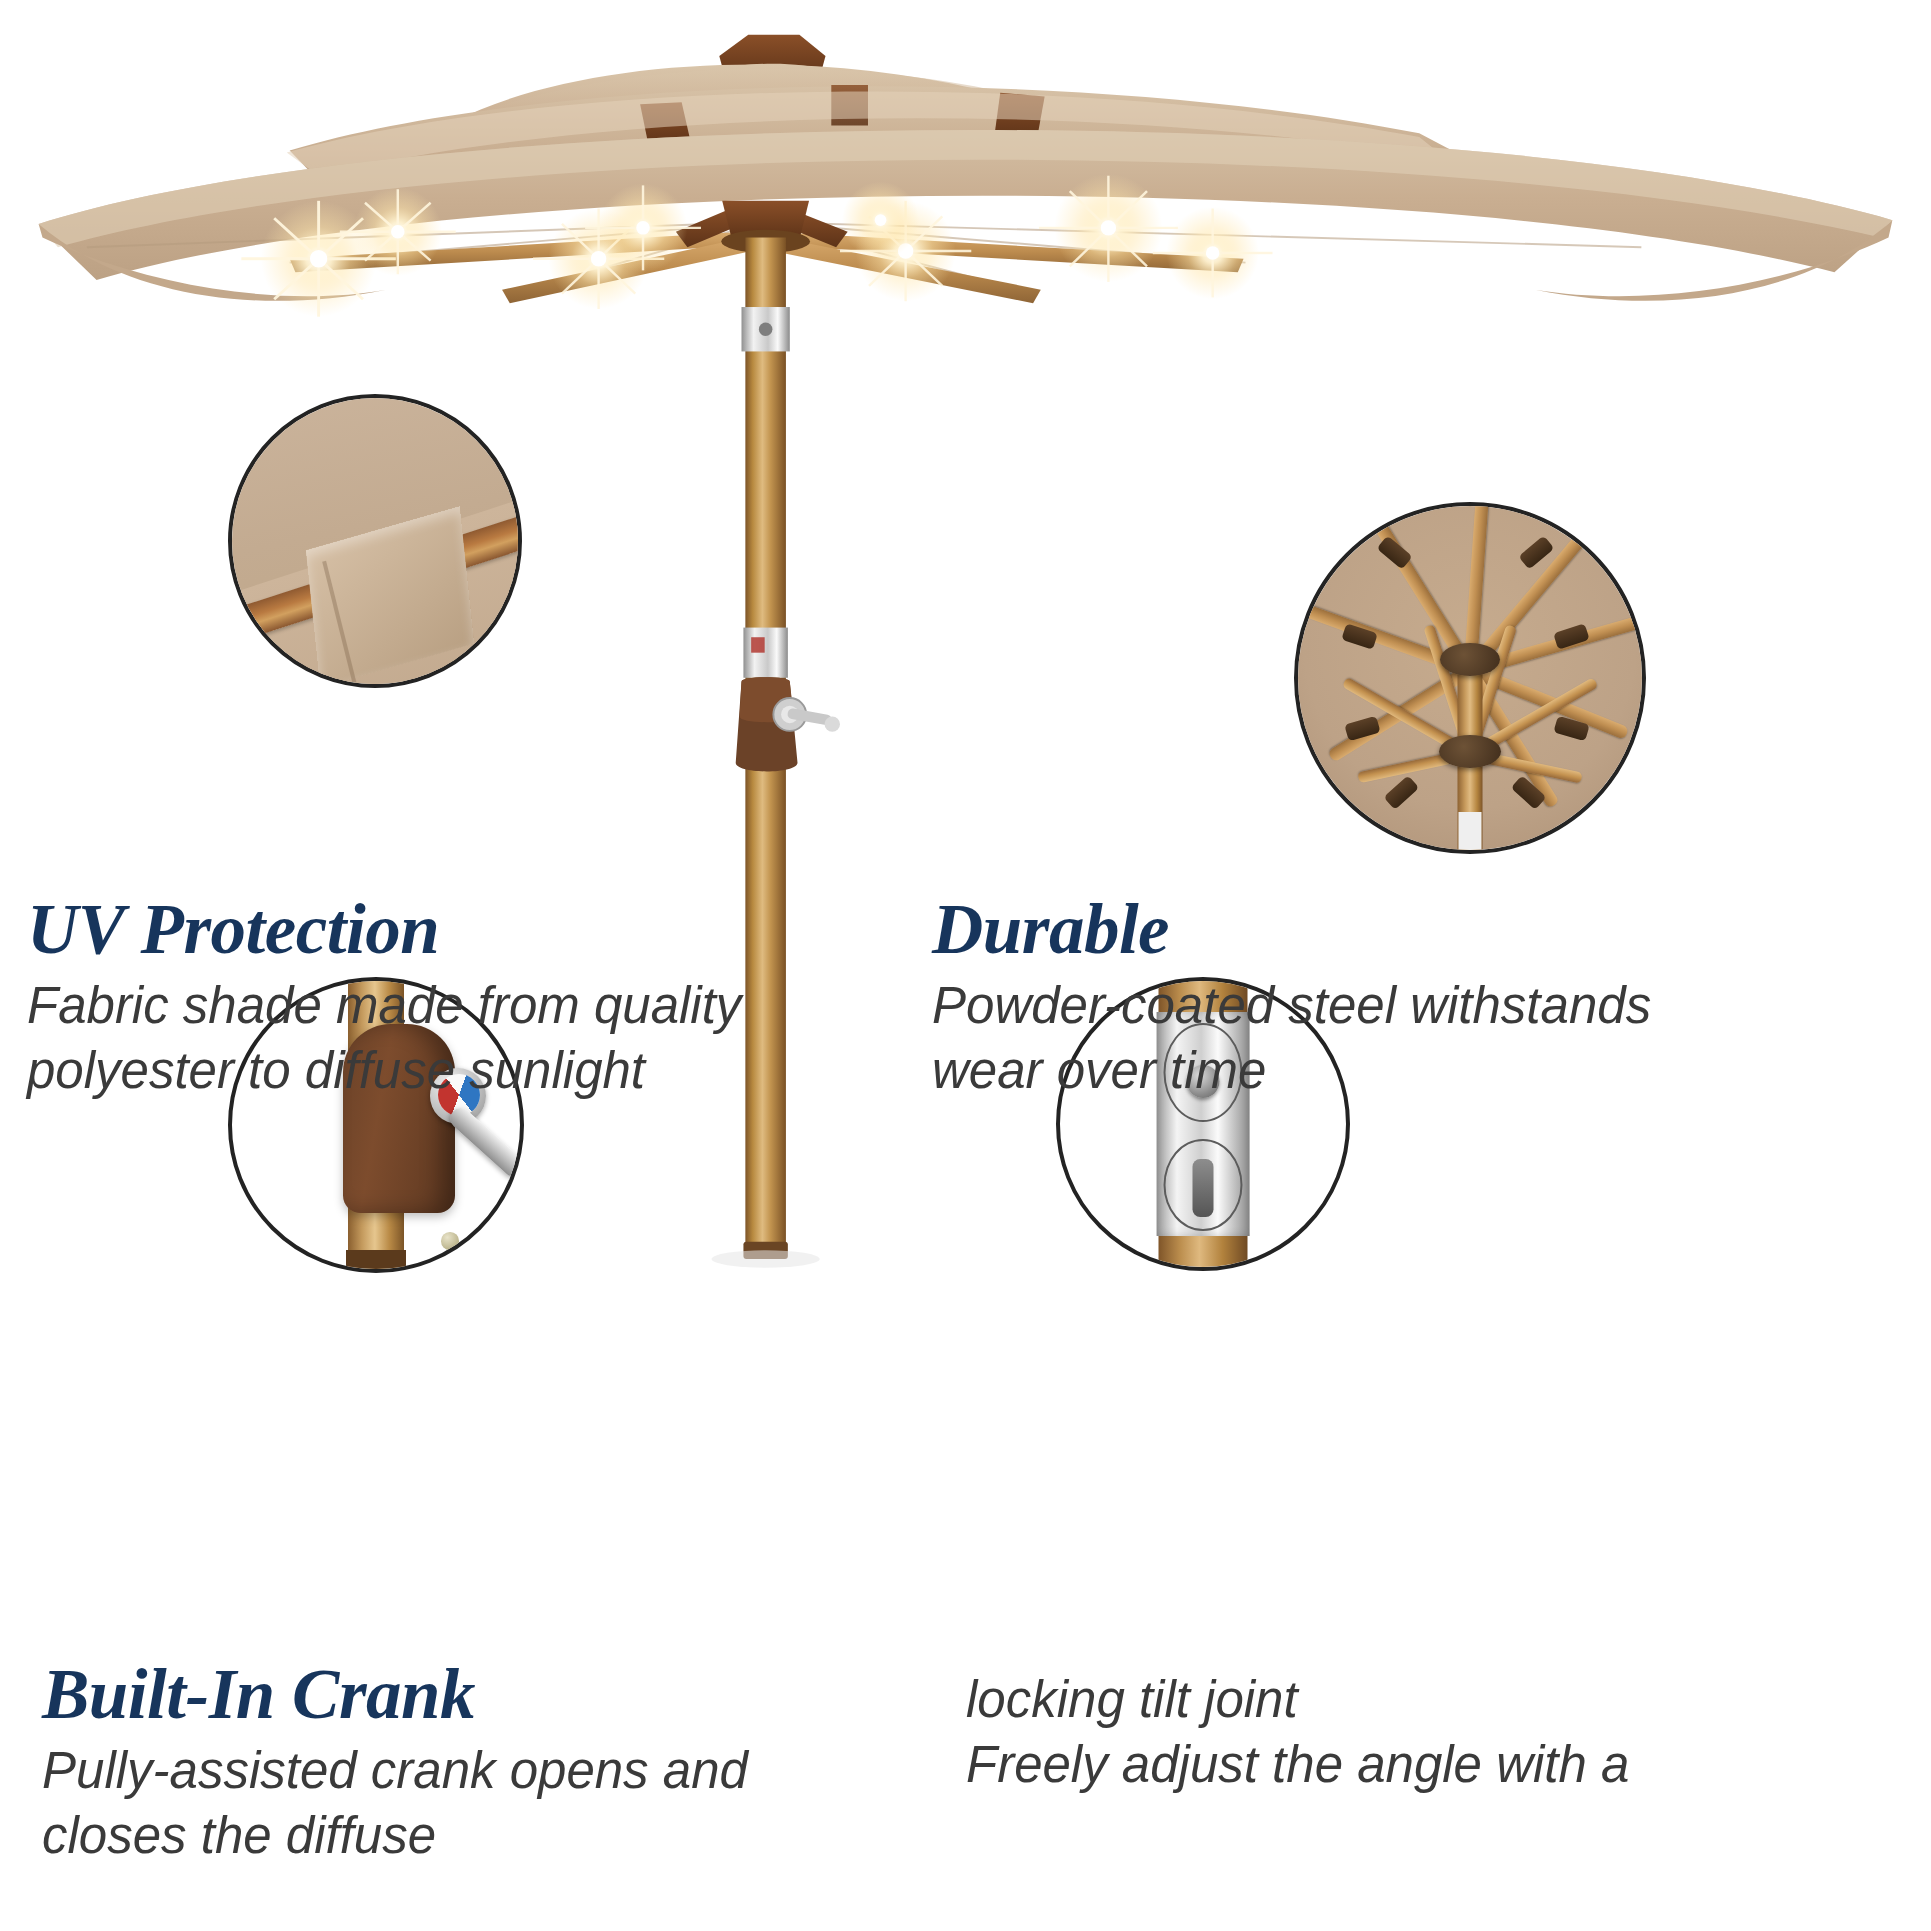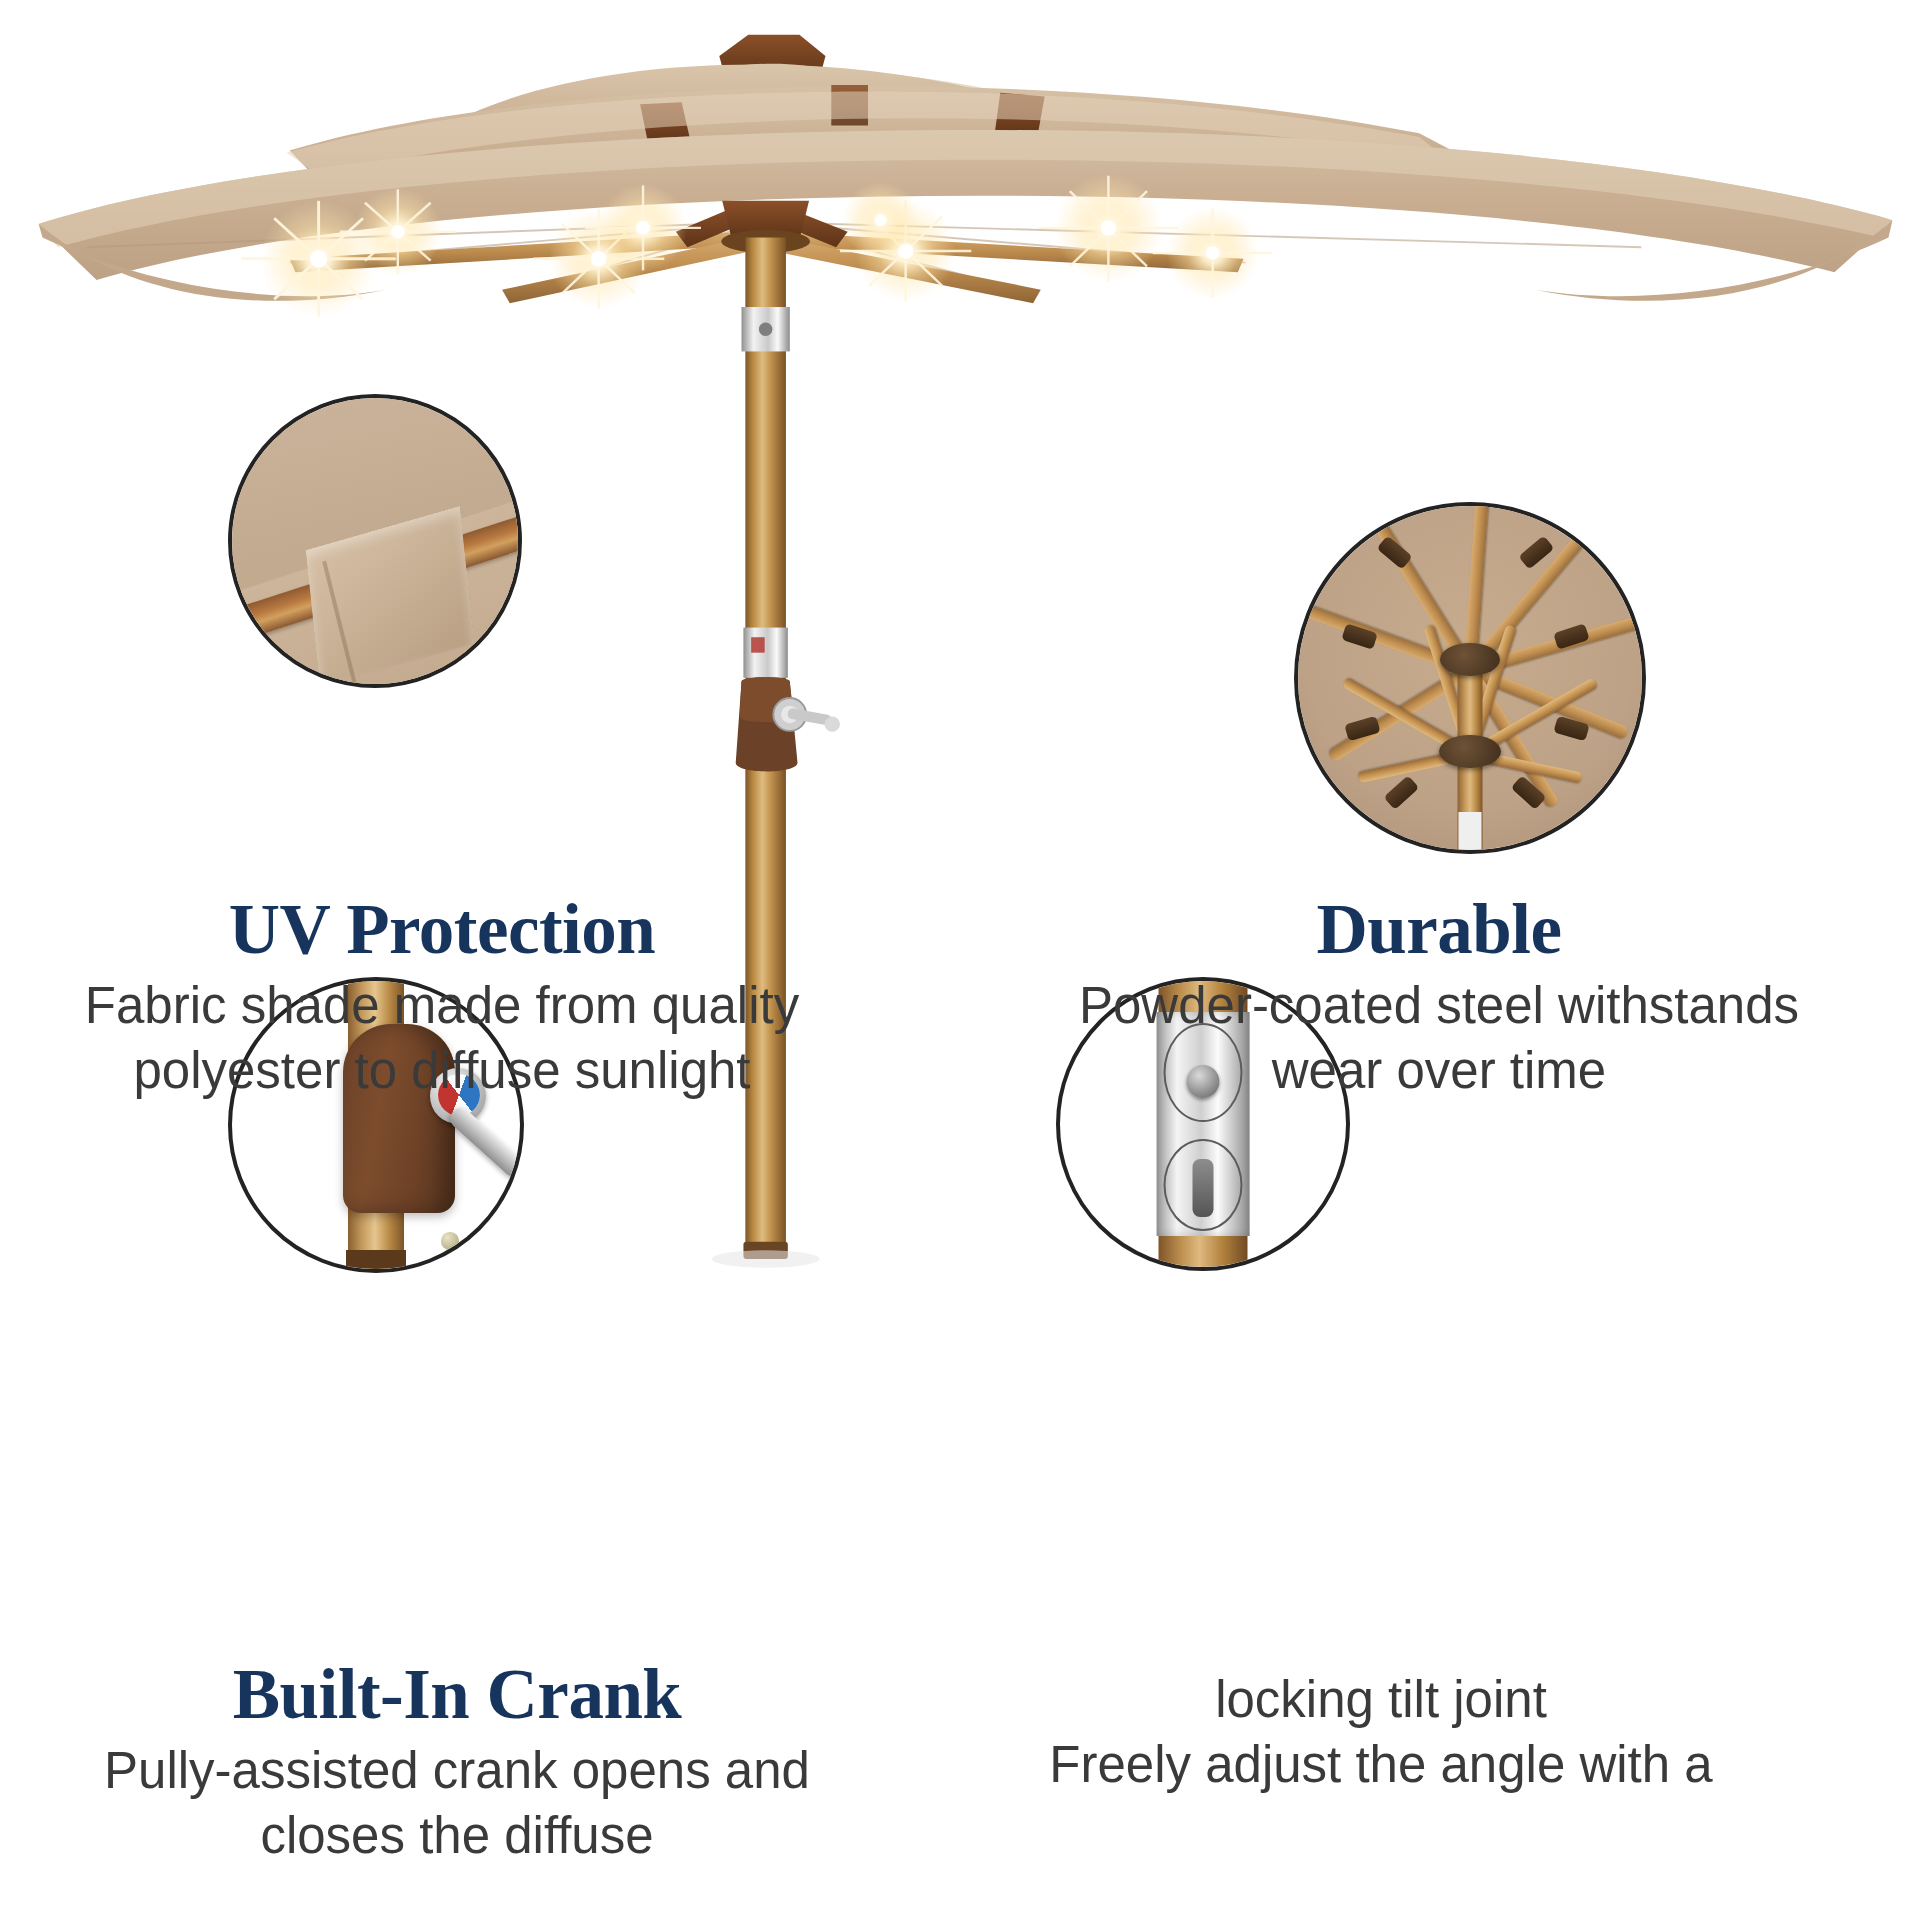--- a/index.html
+++ b/index.html
@@ -6,42 +6,42 @@
   body{
     width:1931px;height:1931px;
     background:#ffffff;
     font-family:"Liberation Sans",sans-serif;
     overflow:hidden;
     position:relative;
   }
   #stage{position:absolute;inset:0;}
 
   
-  .feature{position:absolute;width:830px;text-align:center;}
+  .feature{position:absolute;width:830px;font-style:italic;}
   .feature .ttl{
     font-family:"Liberation Serif",serif;
     font-weight:700;
     font-size:71px;
     line-height:1.0;
     color:#17355c;
     letter-spacing:-0.5px;
     white-space:nowrap;
   }
   .feature .desc{
     margin-top:8px;
     font-family:"Liberation Sans",sans-serif;
     font-weight:400;
     font-size:51px;
     line-height:1.28;
     color:#3a3a3a;
   }
   .feature .desc span{display:block;}
 
   #f-uv     {left:27px;   top:894px;}
-  #f-dur    {left:1024px; top:894px;}
+  #f-dur    {left:932px; top:894px;}
   #f-crank  {left:42px;   top:1659px;}
   #f-tilt   {left:966px; top:1659px;}
 
   
   .callout{position:absolute;border-radius:50%;overflow:hidden;
            border:4.8px solid #232323;background:#ffffff;}
   .callout .inner{position:absolute;inset:-4.8px;border-radius:50%;overflow:hidden;}
 
   #c-uv   {left:228px;  top:394px;  width:286px;height:286px;}
   #c-dur  {left:1294px; top:502px;  width:344px;height:344px;}

